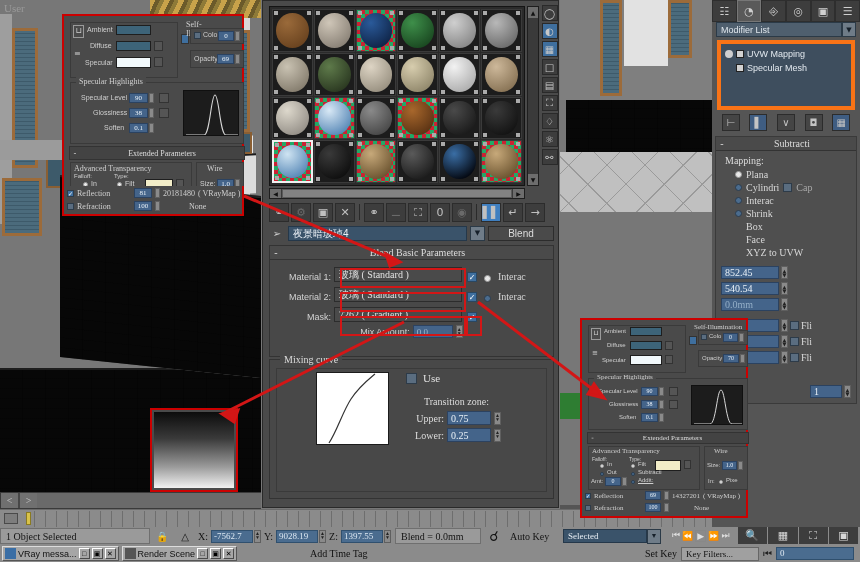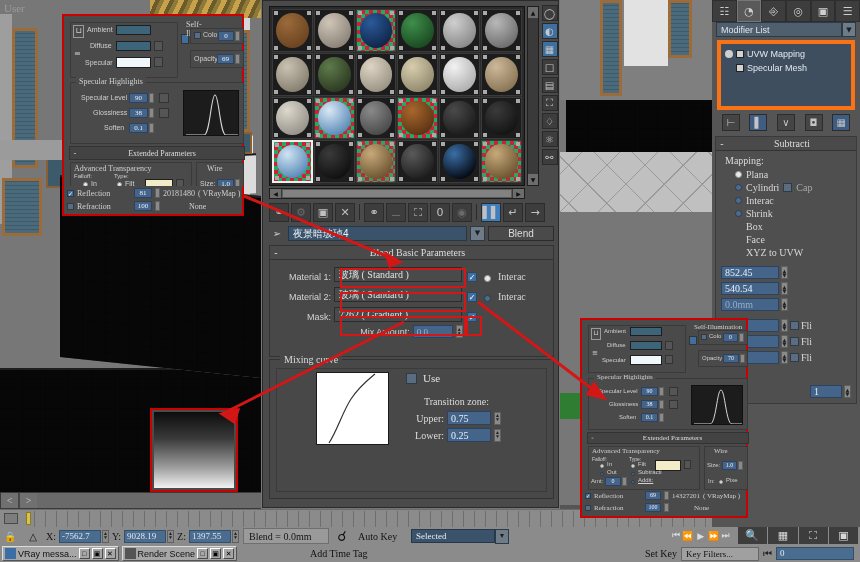--- a/index.html
+++ b/index.html
@@ -997,20 +997,21 @@
       <polygon points="604,398 588,394 594,384"></polygon>
     </g>
   </svg>
 
   <div style="position:absolute;left:340px;top:268px;width:126px;height:20px;border:2px solid #d31616;pointer-events:none"></div>
   <div style="position:absolute;left:340px;top:292px;width:126px;height:20px;border:2px solid #d31616;pointer-events:none"></div>
   <div style="position:absolute;left:340px;top:316px;width:126px;height:20px;border:2px solid #d31616;pointer-events:none"></div>
   <div style="position:absolute;left:466px;top:316px;width:16px;height:20px;border:2px solid #d31616;pointer-events:none"></div>
 
   <div class="statusbar">
+    <div class="sb-cell sb-sel">1 Object Selected</div>
     <div class="keyicon">🔒</div>
     <div class="keyicon">△</div>
     <div class="coord">
       <span class="coord-lab">X:</span>
       <span class="coord-fld">-7562.7</span>
       <span class="spin">
           <span>▲</span>
           <span>▼</span>
         </span>
       <span class="coord-lab">Y:</span>

